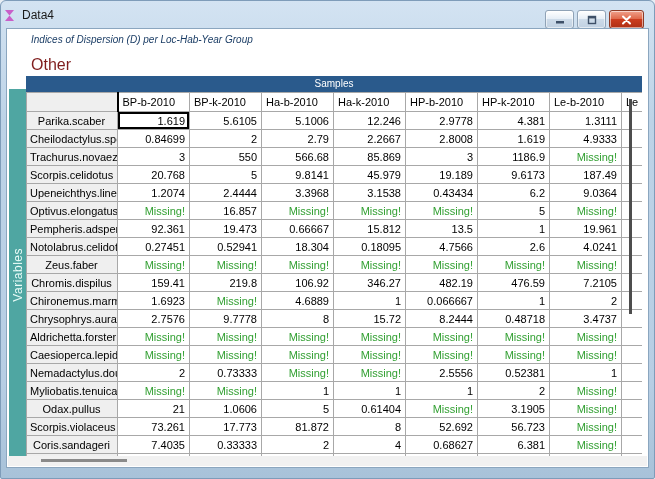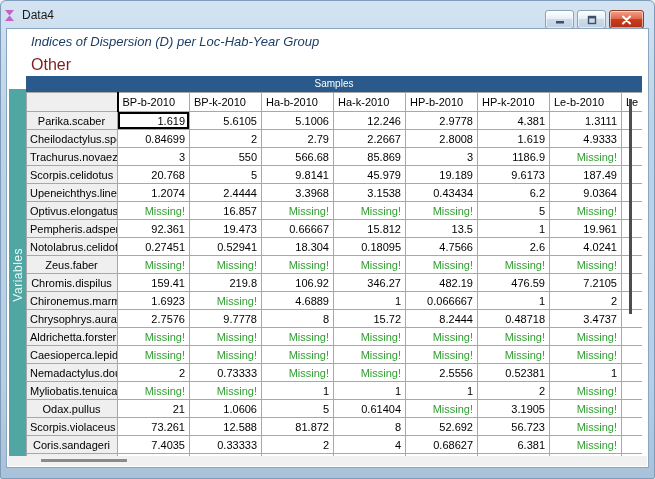--- a/index.html
+++ b/index.html
@@ -27,21 +27,21 @@
     width:35px;
     background:linear-gradient(180deg,#f0a18c 0%,#e06a4c 45%,#cb3c1f 50%,#ad2f15 100%);
     border-color:#8e3a25;
   }
 
   
   .content{
     position:absolute; left:5px; top:27px; right:5px; bottom:10px;
     background:#ffffff; border:1px solid #8ba6bf; overflow:hidden;
   }
-  .page-title{ position:absolute; left:24px; top:5px; font-style:italic; font-size:13px; color:#1c3e66; white-space:nowrap; }
+  .page-title{ position:absolute; left:24px; top:5px; font-style:italic; font-size:10px; color:#1c3e66; white-space:nowrap; }
   .page-subtitle{ position:absolute; left:24px; top:27px; font-size:16px; color:#7f1d1d; }
 
   .variables-bar{
     position:absolute; left:2px; top:60px; width:17px; height:371px;
     background:#4fa6a2; display:flex; align-items:center; justify-content:center;
   }
   .variables-text{
     writing-mode:vertical-rl; transform:rotate(180deg);
     color:#eafcf8; font-size:12px; letter-spacing:.5px; white-space:nowrap;
   }
@@ -322,21 +322,21 @@
               <td class="value">5</td>
               <td class="value">0.61404</td>
               <td class="value missing">Missing!</td>
               <td class="value">3.1905</td>
               <td class="value missing">Missing!</td>
               <td class="value"></td>
             </tr>
             <tr>
               <td class="label-col">Scorpis.violaceus</td>
               <td class="value">73.261</td>
-              <td class="value">12.588</td>
+              <td class="value">17.773</td>
               <td class="value">81.872</td>
               <td class="value">8</td>
               <td class="value">52.692</td>
               <td class="value">56.723</td>
               <td class="value missing">Missing!</td>
               <td class="value"></td>
             </tr>
             <tr>
               <td class="label-col">Coris.sandageri</td>
               <td class="value">7.4035</td>

